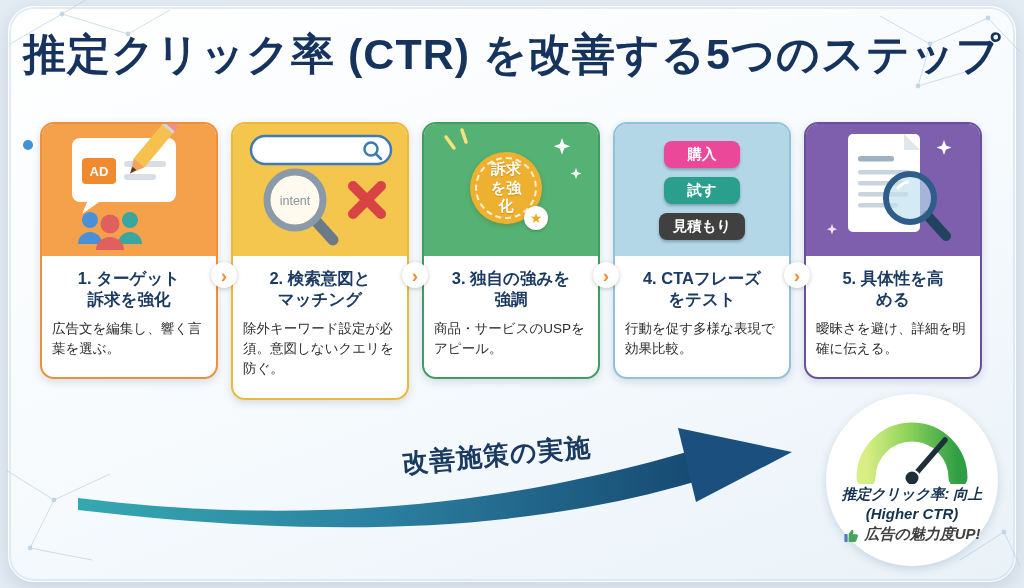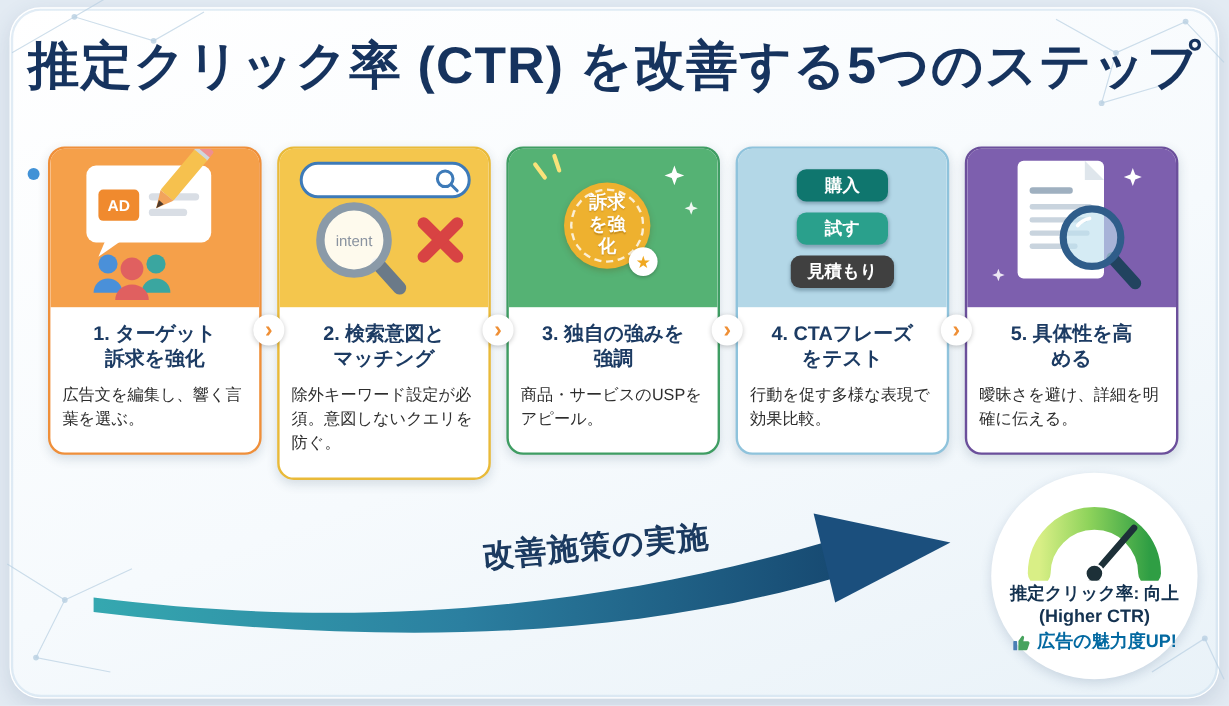--- a/index.html
+++ b/index.html
@@ -76,40 +76,40 @@
     color:#f0a820; font-size:14px;
   }
 
   
   .cta-stack { position:absolute; inset:0; display:flex; flex-direction:column; align-items:center; justify-content:center; gap:9px; }
   .cta-btn {
     min-width:76px; text-align:center; padding:4px 14px; border-radius:8px;
     color:#fff; font-size:14.5px; font-weight:800;
     box-shadow:0 2px 3px rgba(20,50,70,.3);
   }
-  .cta-buy { background:#0f766e; }
+  .cta-buy { background:#ec4899; }
   .cta-try { background:#2aa08c; }
   .cta-quote { background:#404040; }
 
   .arrow-svg { position:absolute; left:66px; top:410px; }
   .arrow-label {
     position:absolute; left:402px; top:438px;
     font-size:26px; font-weight:800; color:#1b3a60; transform:rotate(-5deg);
     letter-spacing:1px;
   }
 
   .result {
     position:absolute; right:26px; top:394px; width:172px; height:172px;
     background:#fff; border-radius:50%;
     box-shadow:0 3px 10px rgba(60,90,130,.2);
-    display:flex; flex-direction:column; align-items:center; padding-top:10px;
+    display:flex; flex-direction:column; align-items:center; padding-top:10px;font-style:italic;
   }
   .r1 { font-size:14.5px; font-weight:800; color:#143250; margin-top:1px; white-space:nowrap; }
   .r2 { font-size:15px; font-weight:700; color:#143250; margin-top:1px; }
-  .r3 { display:flex; align-items:flex-end; gap:4px; font-size:15px; font-weight:800; color:#0369a1; margin-top:3px; white-space:nowrap; }
+  .r3 { display:flex; align-items:flex-end; gap:4px; font-size:15px; font-weight:800; color:#404040; margin-top:3px; white-space:nowrap; }
 </style>
 </head>
 <body>
 
 <div class="stage">
   <div class="panel"></div>
 
   <svg class="net" width="1024" height="588">
     <g stroke="#b9d0e2" stroke-width="1" fill="none" opacity="0.7">
       <polyline points="10,44 62,14 128,34 170,10"></polyline>

